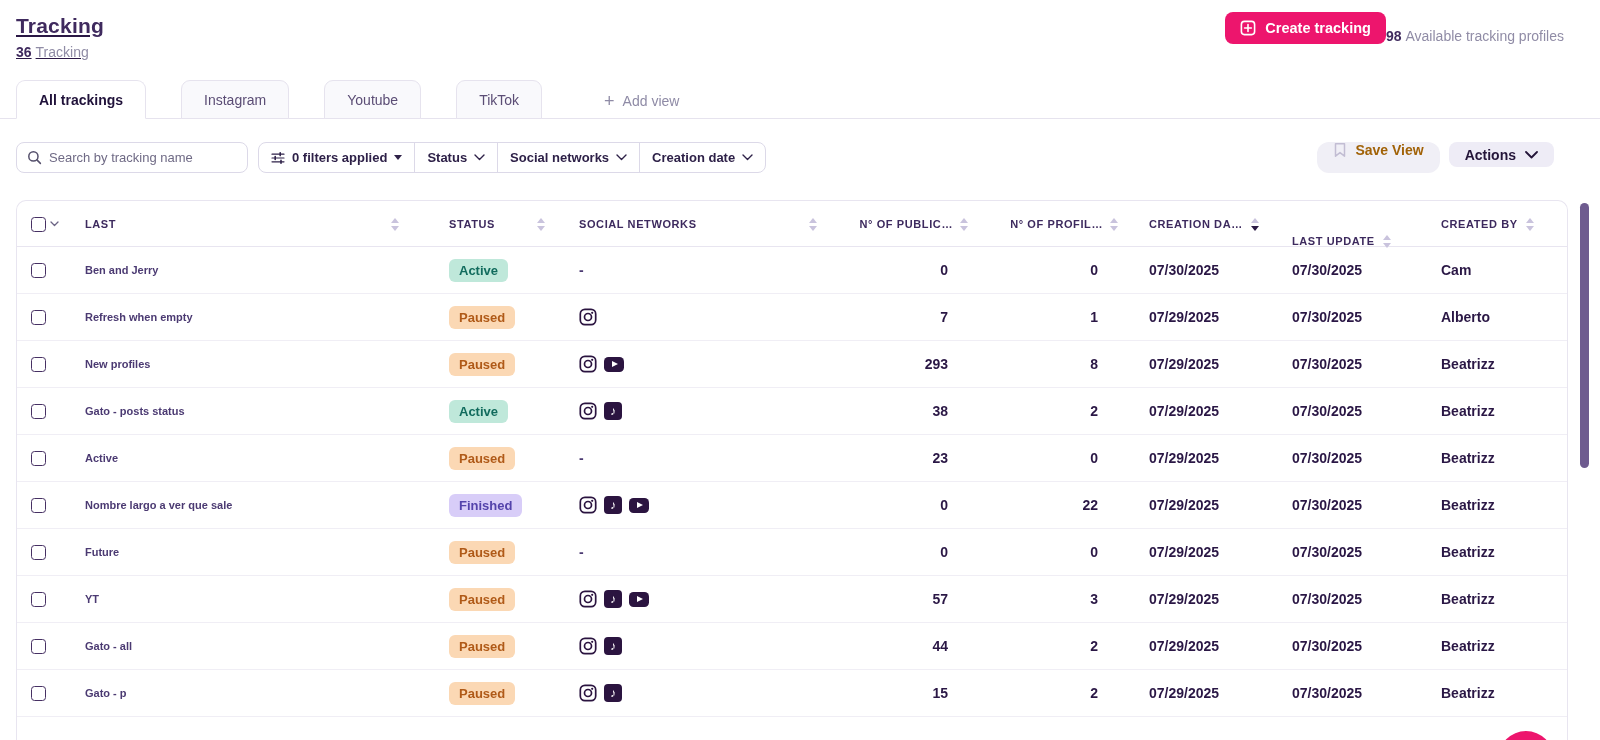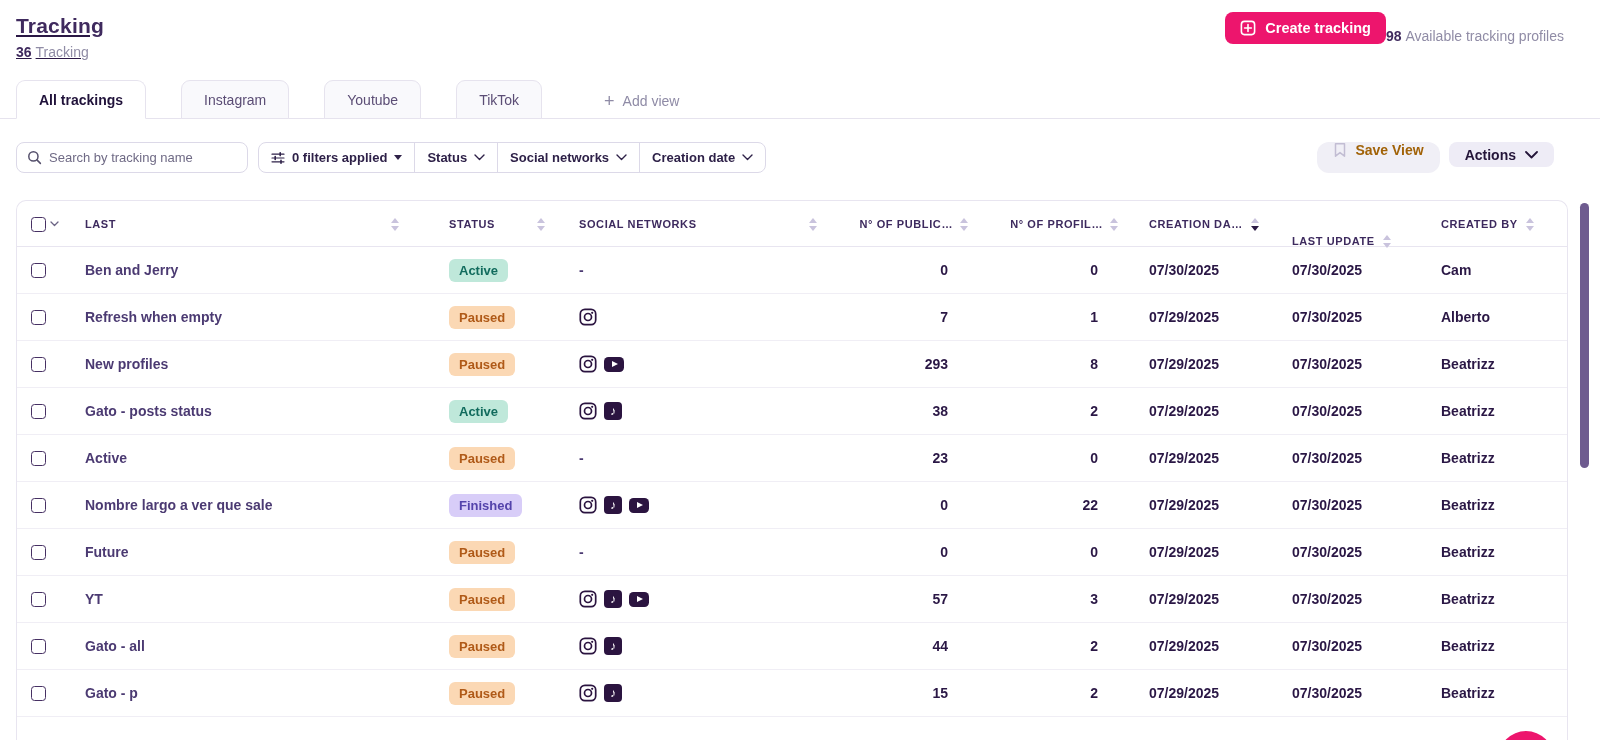--- a/index.html
+++ b/index.html
@@ -70,21 +70,21 @@
   .th-author   { justify-content:flex-start; gap:8px; padding-left:15px; }
   .sort { display:inline-flex; flex-direction:column; align-items:center; cursor:pointer; }
   .tri { display:block; width:0; height:0; border-left:4.5px solid transparent; border-right:4.5px solid transparent; }
   .tri-up { border-bottom:5.5px solid #c9c3dd; margin-bottom:2.5px; }
   .tri-dn { border-top:5.5px solid #c9c3dd; }
   .tri-dn.active { border-top-color:#2b1a45; }
 
   .cbx { width:15px; height:15px; border:1.5px solid #463063; border-radius:3.5px; background:#fff; display:inline-block; cursor:pointer; }
   .c-check { padding-left:14px; display:flex; align-items:center; gap:4px; }
 
-  .c-name { padding-left:16px; font-size:14px; font-weight:600; color:#4b3a72; cursor:pointer;
+  .c-name { padding-left:16px; font-size:11px; font-weight:600; color:#4b3a72; cursor:pointer;
     overflow:hidden; text-overflow:ellipsis; white-space:nowrap; }
   .c-status { padding-left:14px; }
   .badge { display:inline-block; padding:4px 10px; border-radius:6px; font-size:13px; font-weight:600; }
   .c-social { padding-left:20px; display:flex; align-items:center; gap:7px; }
   .dash { color:#4b3a72; font-weight:700; font-size:14px; }
   .c-num { text-align:right; padding-right:28px; font-size:14px; font-weight:600; color:#2a1745; }
   .c-date { padding-left:23px; font-size:14px; font-weight:600; color:#2a1745; }
   .c-date2 { padding-left:16px; font-size:14px; font-weight:600; color:#2a1745; }
   .c-author { padding-left:15px; font-size:14px; font-weight:600; color:#2a1745; }
 

